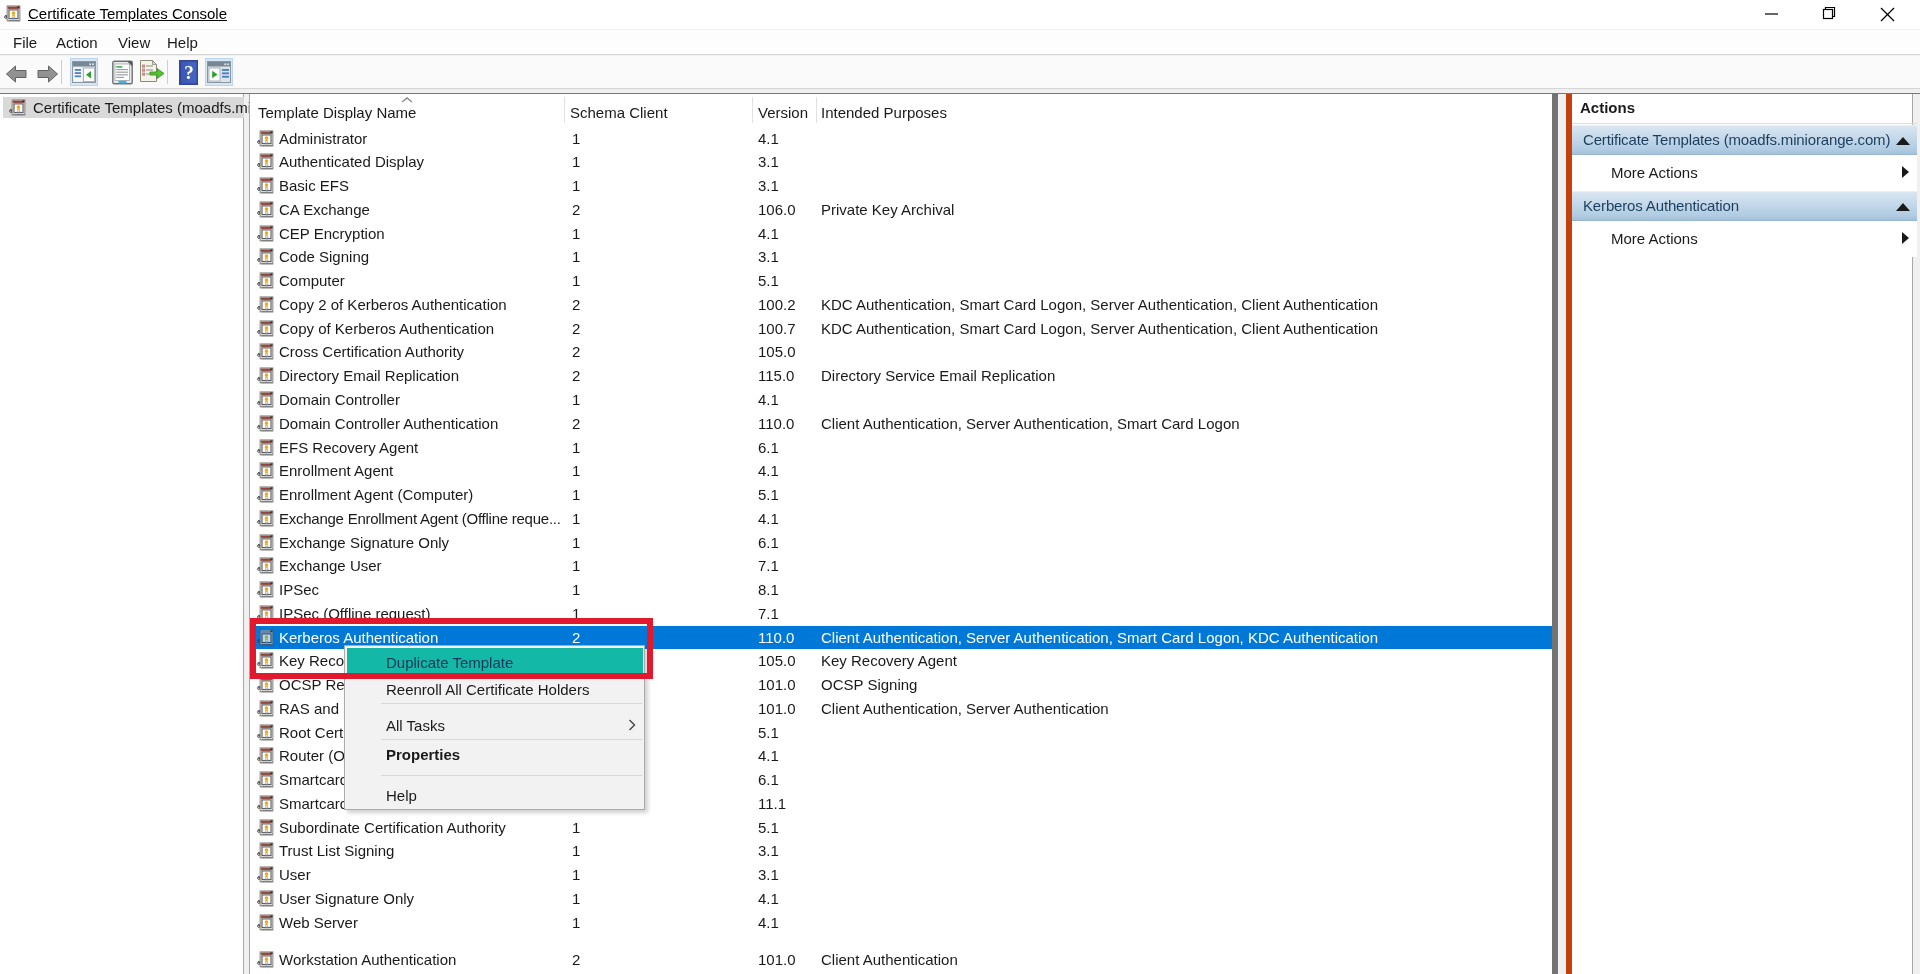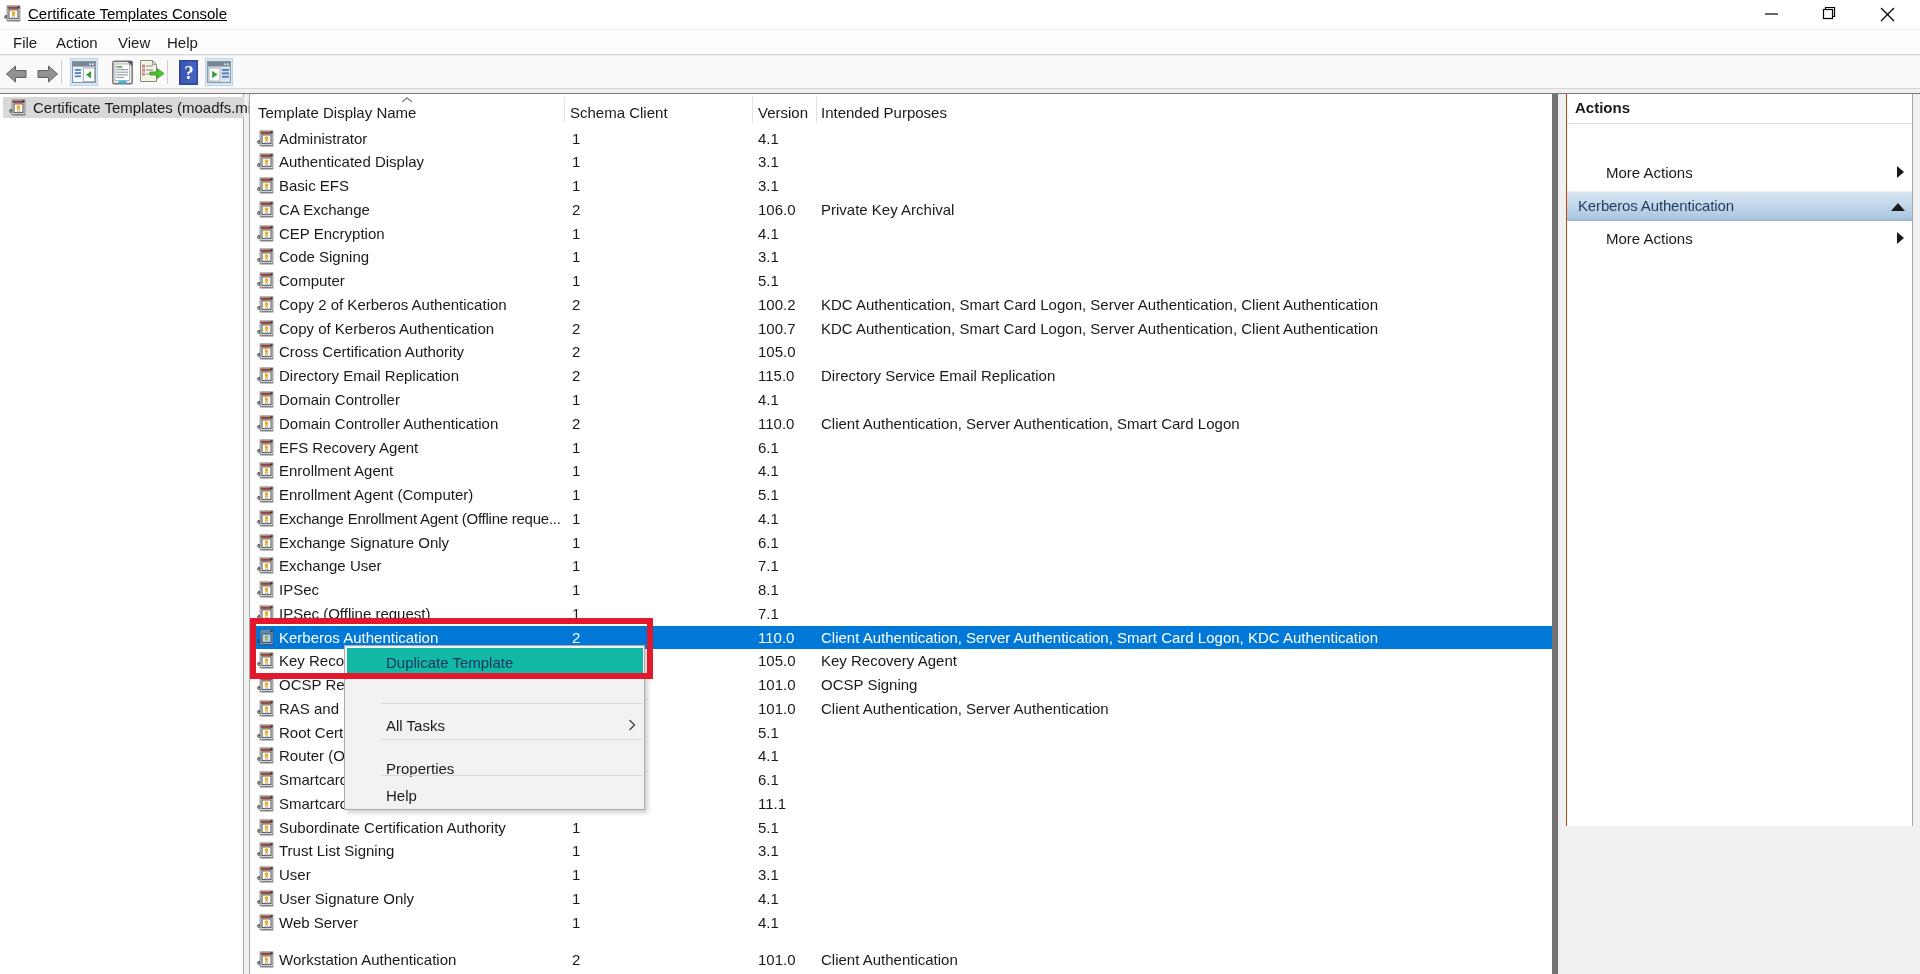--- a/index.html
+++ b/index.html
@@ -28,21 +28,21 @@
 #sortglyph { position:absolute; left:150px; top:2px; }
 
 .lrow { position:absolute; left:0px; width:1308px; height:23.76px; font-size:15px; color:#1a1a1a; white-space:nowrap; }
 .lrow .ci { position:absolute; left:7px; top:3px; }
 .lrow .c1 { position:absolute; left:29px; top:3px; }
 .lrow .c2 { position:absolute; left:322px; top:3px; }
 .lrow .c3 { position:absolute; left:508px; top:3px; }
 .lrow .c4 { position:absolute; left:571px; top:3px; }
 .lrow.sel { background:#0078d7; color:#fff; }
 
-#actions { position:absolute; left:1566px; top:94px; width:347px; height:732px; background:#fff; border-left:1px solid #c2410c; border-right:1px solid #a8a8a8; }
+#actions { position:absolute; left:1566px; top:94px; width:347px; height:880px; background:#fff; border-left:6px solid #c2410c; border-right:1px solid #a8a8a8; }
 #acthdr { position:absolute; left:0; top:0; width:345px; height:30px; border-bottom:1px solid #dfdfdf; }
 #acthdr span { position:absolute; left:8px; top:5px; font-weight:bold; font-size:15px; color:#1a1a1a; }
 .agroup { position:absolute; left:0; width:345px; height:30px; background:linear-gradient(#d9e6f2,#b0cbe2 85%,#a3c0da); border-top:1px solid #e8f0f8; border-bottom:1px solid #9ab5d0; }
 .agroup span { position:absolute; left:11px; top:5px; font-size:15px; color:#1c3e5e; white-space:nowrap; letter-spacing:-0.15px; }
 .agroup .up { position:absolute; right:7px; top:11px; width:0; height:0; border-left:7px solid transparent; border-right:7px solid transparent; border-bottom:8px solid #1a1a1a; }
 .moreact { position:absolute; left:0; width:345px; height:36px; background:#fff; }
 .moreact span { position:absolute; left:39px; top:9px; font-size:15px; color:#1a1a1a; }
 .moreact .rt { position:absolute; right:8px; top:11px; width:0; height:0; border-top:6px solid transparent; border-bottom:6px solid transparent; border-left:7px solid #1a1a1a; }
 
 #ctxmenu { position:absolute; left:344px; top:645px; width:301px; height:165px; background:#f2f2f2; border:1px solid #ababab; box-shadow:3px 3px 4px rgba(0,0,0,0.18); }
@@ -918,46 +918,53 @@
         <span class="c2">2</span>
         <span class="c3">101.0</span>
         <span class="c4">Client Authentication</span>
       </div>
   </div>
 </div>
 <div id="actions">
   <div id="acthdr">
       <span>Actions</span>
     </div>
+  <div class="agroup" style="top:31px">
+      <span>Certificate Templates (moadfs.miniorange.com)</span>
+      <div class="up"></div>
+    </div>
   <div class="moreact" style="top:61px">
       <span>More Actions</span>
       <div class="rt"></div>
     </div>
   <div class="agroup" style="top:97px">
       <span>Kerberos Authentication</span>
       <div class="up"></div>
     </div>
   <div class="moreact" style="top:127px">
       <span>More Actions</span>
       <div class="rt"></div>
     </div>
 </div>
 <div id="ctxmenu">
   <div class="mi" id="mi-dup">
       <span>Duplicate Template</span>
     </div>
+  <div class="mi" style="top:29px;height:27px">
+      <span>Reenroll All Certificate Holders</span>
+    </div>
   <div class="msep" style="top:57px"></div>
   <div class="mi" style="top:63.5px;height:30px">
       <span>All Tasks</span>
     <svg style="position:absolute;right:7px;top:8px" width="8" height="14" viewBox="0 0 8 14">
         <path d="M1.5 2 L6.5 7 L1.5 12" fill="none" stroke="#444" stroke-width="1.4"></path>
       </svg>
   </div>
   <div class="msep" style="top:92.5px"></div>
-  <div class="mi" style="top:107px;height:30px;font-weight:normal">
+  <div class="mi" style="top:93px;height:30px;font-weight:bold">
       <span>Properties</span>
     </div>
   <div class="msep" style="top:128.5px"></div>
   <div class="mi" style="top:134px;height:30px">
       <span>Help</span>
     </div>
 </div>
 <div id="redrect"></div>
 
 </body></html>

